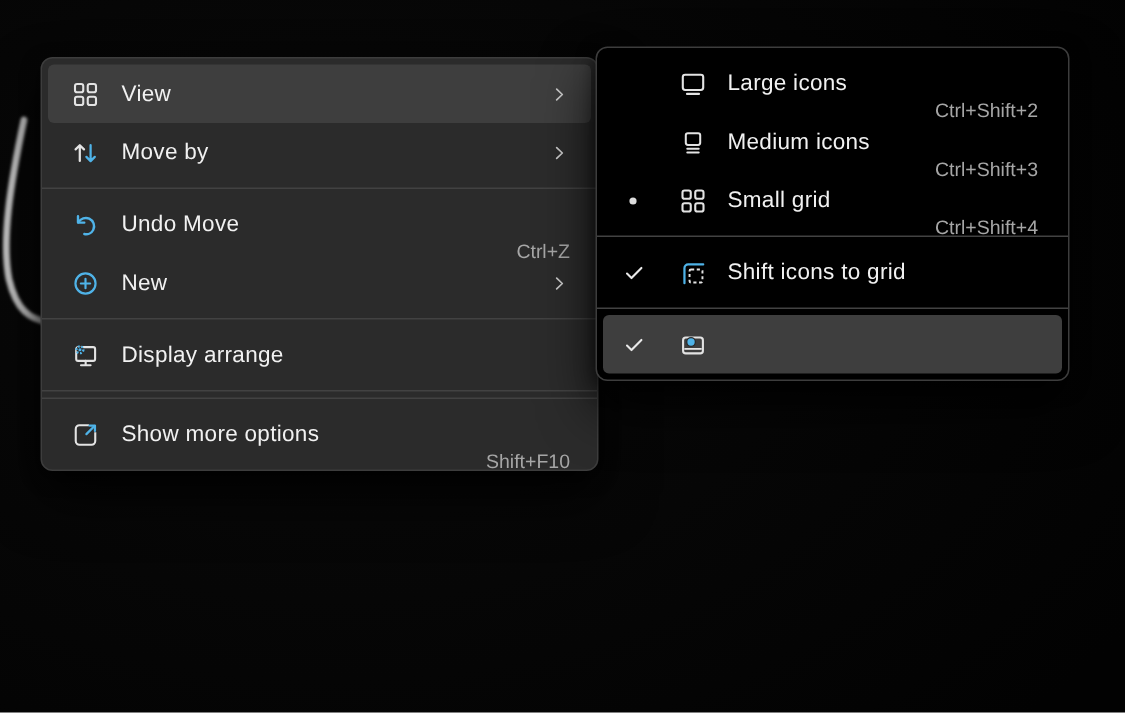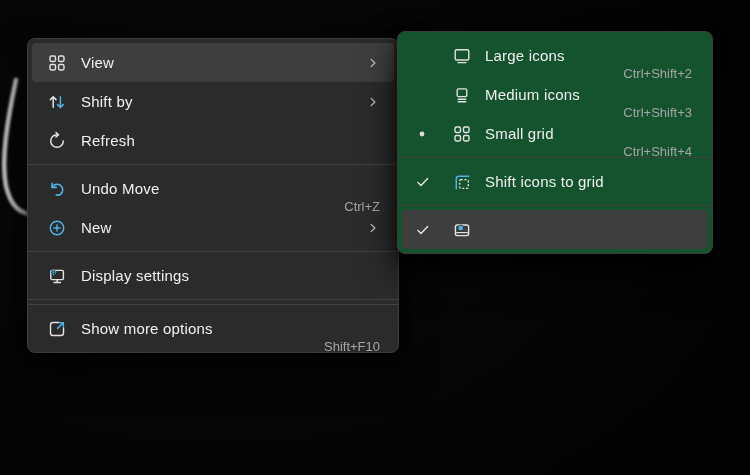--- a/index.html
+++ b/index.html
@@ -10,21 +10,21 @@
     -webkit-font-smoothing:antialiased;
   }
   .wallpaper{position:absolute;left:0;top:0;pointer-events:none;}
   .menu{
     position:absolute;background:#2b2b2b;border:1px solid #3d3d3d;border-radius:8px;
     padding:4px;box-sizing:border-box;
     box-shadow:0 18px 36px rgba(0,0,0,.75), 0 4px 12px rgba(0,0,0,.55);
     text-align:right;
   }
   #main-menu{left:27px;top:38px;width:372px;}
-  #view-submenu{left:397px;top:31px;width:316px;background:#14532d;}
+  #view-submenu{left:397px;top:31px;width:316px;background:#000000;}
   .row{display:flex;align-items:center;height:39px;border-radius:4px;padding:0 14px 0 15px;cursor:default;}
   #view-submenu .row{padding:0 16px 0 9px;}
   .row.hl{background:#3e3e3e;}
   .sep{height:1px;background:#424242;margin:4px -4px;}
   .ico{width:20px;height:20px;margin-right:14px;flex:none;display:flex;align-items:center;justify-content:center;}
   #view-submenu .ico{margin-right:13px;}
   .chk{width:41px;height:20px;flex:none;display:flex;align-items:center;justify-content:flex-start;padding-left:4px;box-sizing:border-box;}
   .lbl{font-size:15px;color:#f1f1f1;white-space:nowrap;letter-spacing:.2px;}
   .sc{margin-left:auto;font-size:13px;color:#a6a6a6;white-space:nowrap;padding-left:16px;margin-top:36px;}
   .chev{margin-left:auto;flex:none;display:flex;align-items:center;}
@@ -64,37 +64,26 @@
       </div>
       <div class="row">
         <span class="ico">
           <svg width="20" height="20" viewBox="0 0 20 20">
             <g fill="none" stroke-width="1.5" stroke-linecap="round" stroke-linejoin="round">
               <path stroke="#e3e3e3" d="M6.2 15.3V5M3.4 7.6l2.8-2.8 2.8 2.8"></path>
               <path stroke="#4fb3e8" d="M13.4 4.8v10.4M10.6 12.6l2.8 2.8 2.8-2.8"></path>
             </g>
           </svg>
         </span>
-        <span class="lbl">Shift by</span>
+        <span class="lbl">Move by</span>
         <span class="chev">
           <svg width="14" height="14" viewBox="0 0 20 20">
             <path d="M7.3 4.8l5.4 5.2-5.4 5.2" fill="none" stroke="#c9c9c9" stroke-width="1.6" stroke-linecap="round" stroke-linejoin="round"></path>
           </svg>
         </span>
-      </div>
-      <div class="row">
-        <span class="ico">
-          <svg width="20" height="20" viewBox="0 0 20 20">
-            <g fill="none" stroke="#e3e3e3" stroke-width="1.5" stroke-linecap="round" stroke-linejoin="round">
-              <path d="M16.3 10a6.3 6.3 0 1 1-6.3-6.3h1.1"></path>
-              <path d="M9 1.5l2.5 2.2L9 5.9"></path>
-            </g>
-          </svg>
-        </span>
-        <span class="lbl">Refresh</span>
       </div>
       <div class="sep"></div>
       <div class="row">
         <span class="ico">
           <svg width="20" height="20" viewBox="0 0 20 20">
             <g fill="none" stroke="#4fb3e8" stroke-width="1.6" stroke-linecap="round" stroke-linejoin="round">
               <path d="M5 4.2v4.2h4.2"></path>
               <path d="M5.2 8.2c1.6-2.5 4.7-3.6 7.3-2.4 2.8 1.3 4 4.6 2.7 7.3-1.1 2.3-3.6 3.4-6 2.9"></path>
             </g>
           </svg>
@@ -123,21 +112,21 @@
         <span class="ico">
           <svg width="20" height="20" viewBox="0 0 20 20">
             <g fill="none" stroke="#e3e3e3" stroke-width="1.4" stroke-linecap="round">
               <rect x="3.8" y="4.4" width="12.6" height="9.2" rx="1.3"></rect>
               <path d="M10.1 13.6v2.6M7 16.5h6.4"></path>
             </g>
             <circle cx="6.3" cy="6.2" r="2.3" fill="#2b2b2b" stroke="#4fb3e8" stroke-width="1.5" stroke-dasharray="1.2 1.1"></circle>
             <circle cx="6.3" cy="6.2" r="1" fill="#4fb3e8"></circle>
           </svg>
         </span>
-        <span class="lbl">Display settings</span>
+        <span class="lbl">Display arrange</span>
       </div>
       <div class="sep"></div>
       <div class="sep"></div>
       <div class="row">
         <span class="ico">
           <svg width="20" height="20" viewBox="0 0 20 20">
             <path d="M12.3 3.5H6A2.5 2.5 0 0 0 3.5 6v8A2.5 2.5 0 0 0 6 16.5h8a2.5 2.5 0 0 0 2.5-2.5V8.2" fill="none" stroke="#e3e3e3" stroke-width="1.4"></path>
             <g fill="none" stroke="#4fb3e8" stroke-width="1.5" stroke-linecap="round" stroke-linejoin="round">
               <path d="M10.6 9.4l5.4-5.4"></path>
               <path d="M12.7 3.7h3.6v3.6"></path>

